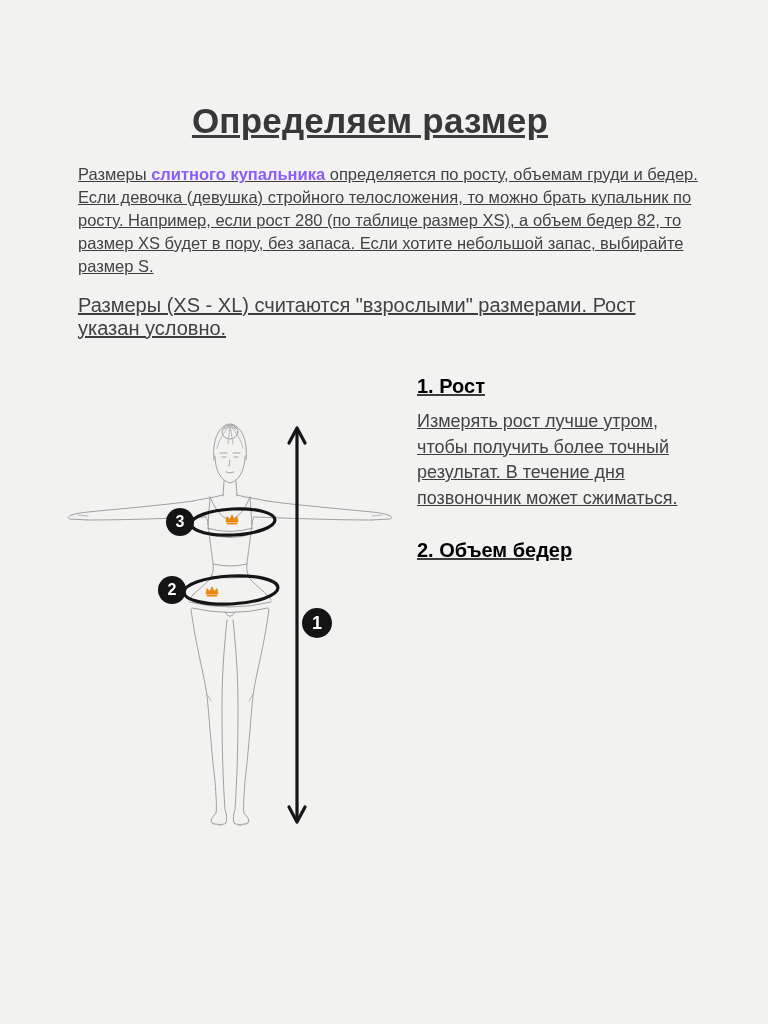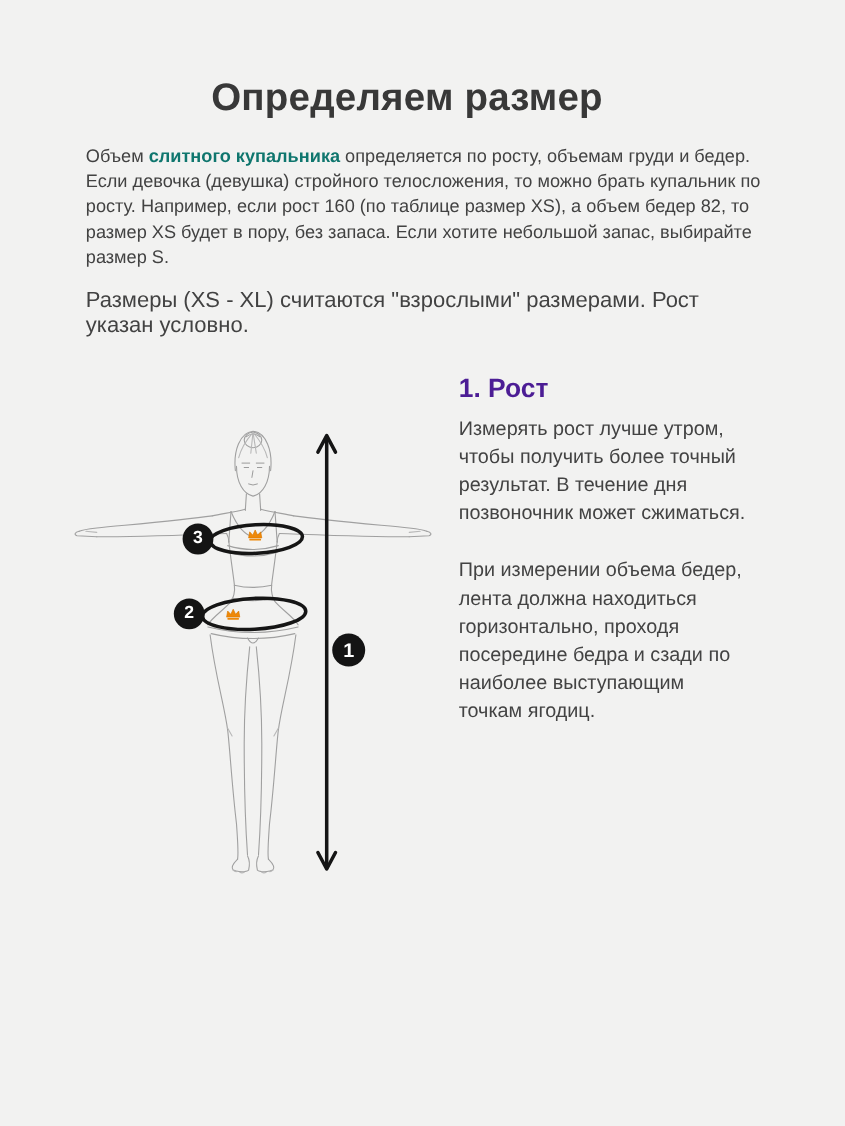--- a/index.html
+++ b/index.html
@@ -4,39 +4,39 @@
 <style>
   * { box-sizing: border-box; margin: 0; padding: 0; }
   html, body { width: 768px; }
   body {
     height: 1024px;
     background: #f2f2f1;
     font-family: "Liberation Sans", sans-serif;
     color: #3d3d3d;
     overflow: hidden;
   }
-  .page { width: 740px; height: 1024px; padding-top: 68px; }
+  .page { width: 740px; height: 1024px; padding-top: 100px; text-decoration: underline; }
 
   .title {
     text-align: center;
     font-size: 35px;
     line-height: 42px;
     font-weight: 700;
     color: #383838;
     letter-spacing: 0.2px;
   }
 
   .intro {
     margin: 21px 50px 0 78px;
     width: 640px;
     font-size: 16.5px;
     line-height: 23px;
     color: #424242;
   }
-  .intro .b { font-weight: 700; color: #0f766e; }
+  .intro .b { font-weight: 700; color: #8b5cf6; }
 
   .note {
     margin: 16px 50px 0 78px;
     font-size: 20px;
     line-height: 23px;
     color: #424242;
   }
 
   .columns {
     display: flex;
@@ -71,41 +71,41 @@
   .marker-chest  { left: 106px; top: 96px; }
 
   .crown { position: absolute; width: 14px; height: 11px; }
   .crown-top    { left: 165px; top: 99px; }
   .crown-bottom { left: 145px; top: 171px; }
 
   
   .instructions { flex: 1; padding-left: 7px; padding-top: 2px; }
   .instructions section + section { margin-top: 27px; }
   .instructions h2 {
-    font-size: 24px;
+    font-size: 20px;
     line-height: 24px;
     font-weight: 700;
-    color: #4c1d95;
+    color: #000000;
     margin-bottom: 11px;
   }
   .instructions p {
     font-size: 18px;
     line-height: 25.5px;
     color: #434343;
     max-width: 286px;
   }
 </style>
 </head>
 <body>
 
 <div class="page">
 
   <h1 class="title">Определяем размер</h1>
 
-  <p class="intro"><span>Объем </span><span class="b">слитного купальника</span><span> определяется по росту, объемам груди и бедер. Если девочка (девушка) стройного телосложения, то можно брать купальник по росту. Например, если рост 160 (по таблице размер XS), а объем бедер 82, то размер XS будет в пору, без запаса. Если хотите небольшой запас, выбирайте размер S.</span></p>
+  <p class="intro"><span>Размеры </span><span class="b">слитного купальника</span><span> определяется по росту, объемам груди и бедер. Если девочка (девушка) стройного телосложения, то можно брать купальник по росту. Например, если рост 280 (по таблице размер XS), а объем бедер 82, то размер XS будет в пору, без запаса. Если хотите небольшой запас, выбирайте размер S.</span></p>
 
   <p class="note">Размеры (XS - XL) считаются "взрослыми" размерами. Рост указан условно.</p>
 
   <div class="columns">
 
     <div class="figure">
       <svg class="body-art" width="350" height="458" viewBox="0 0 350 458" fill="none">
 
         <g stroke="#a0a0a0" stroke-width="1" stroke-linecap="round" fill="none">
 
@@ -205,20 +205,20 @@
       <div class="marker marker-hips">2</div>
       <div class="marker marker-height">1</div>
     </div>
 
     <div class="instructions">
       <section>
         <h2>1. Рост</h2>
         <p>Измерять рост лучше утром, чтобы получить более точный результат. В течение дня позвоночник может сжиматься.</p>
       </section>
       <section>
-        <p>При измерении объема бедер, лента должна находиться горизонтально, проходя посередине бедра и сзади по наиболее выступающим точкам ягодиц.</p>
+        <h2>2. Объем бедер</h2>
       </section>
       <section>
       </section>
     </div>
 
   </div>
 </div>
 
 </body></html>

